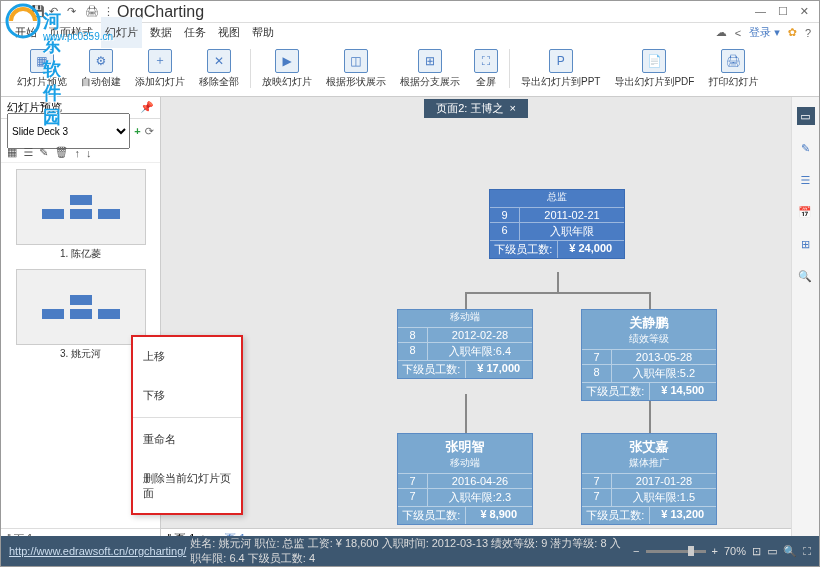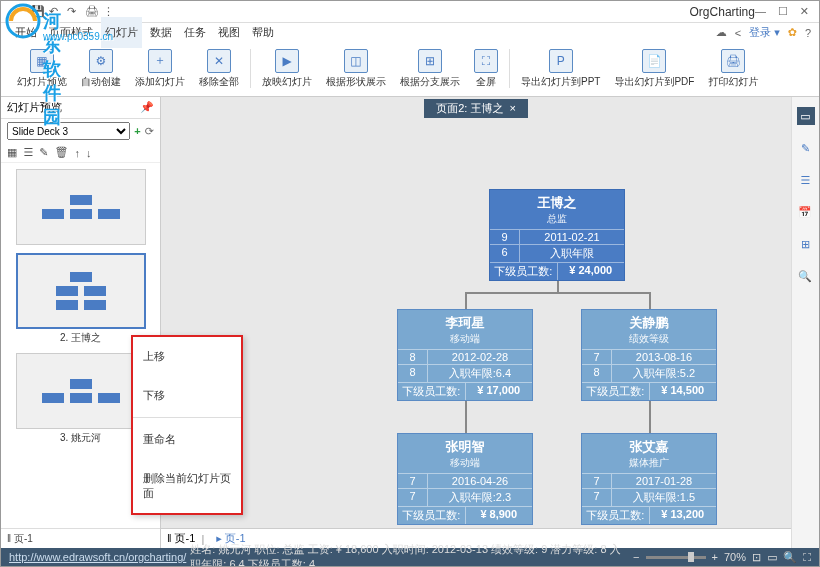--- a/index.html
+++ b/index.html
@@ -2,21 +2,21 @@
 <html><head>
 <meta charset="utf-8">
 <style>
 * { margin: 0; padding: 0; box-sizing: border-box; font-family: "Microsoft YaHei", sans-serif; font-size: 11px; }
 body { width: 820px; height: 567px; background: #fff; position: relative; overflow: hidden; border: 1px solid #999; }
 
 
 .titlebar { height: 22px; background: #fff; display: flex; align-items: center; border-bottom: 1px solid #ddd; }
 .titlebar .qat { display: flex; gap: 4px; padding-left: 30px; }
 .titlebar .qat span { width: 14px; height: 14px; display: inline-block; color: #555; }
-.titlebar .title { flex: 1; text-align: right; color: #333; font-size: 12px; }
+.titlebar .title { flex: 1; text-align: left; color: #333; font-size: 16px; }
 .titlebar .winbtns { display: flex; gap: 12px; padding-right: 10px; color: #666; }
 
 
 .watermark { position: absolute; top: 2px; left: 4px; z-index: 100; pointer-events: none; }
 .watermark .logo { font-size: 28px; font-weight: bold; }
 .watermark .wm-text { color: #1aa0e6; font-weight: bold; font-size: 18px; position: absolute; top: 6px; left: 38px; letter-spacing: 1px; text-shadow: 1px 1px 0 #fff; }
 .watermark .wm-url { color: #1aa0e6; font-size: 10px; position: absolute; top: 28px; left: 38px; text-shadow: 1px 1px 0 #fff; }
 
 
 .menubar { height: 18px; display: flex; gap: 4px; padding-left: 10px; align-items: center; color: #333; font-size: 11px; }
@@ -33,21 +33,21 @@
 .ribbon-sep { width: 1px; background: #ddd; margin: 4px 3px; }
 
 
 .main { display: flex; height: calc(100% - 22px - 18px - 56px - 18px); }
 
 
 .sidebar { width: 160px; border-right: 1px solid #ccc; background: #fff; display: flex; flex-direction: column; }
 .sb-head { height: 22px; display: flex; align-items: center; padding: 0 6px; border-bottom: 1px solid #ddd; font-size: 11px; }
 .sb-head .pin { margin-left: auto; color: #666; }
 .sb-deck { height: 24px; display: flex; align-items: center; padding: 0 6px; gap: 4px; }
-.sb-deck select { flex: 1; font-size: 10px; height: 18px; }
+.sb-deck select { flex: 1; font-size: 10px; height: 36px; }
 .sb-deck .plus { color: #2a9d3f; font-weight: bold; }
 .sb-deck .refresh { color: #666; }
 .sb-tools { height: 20px; display: flex; gap: 6px; padding: 0 6px; align-items: center; color: #555; border-bottom: 1px solid #eee; }
 .sb-thumbs { flex: 1; overflow-y: auto; padding: 6px; }
 .thumb { margin-bottom: 8px; }
 .thumb-img { width: 130px; height: 76px; background: #f0f0f0; border: 1px solid #ccc; margin: 0 auto; position: relative; }
 .thumb.sel .thumb-img { border: 2px solid #4a7cc4; }
 .thumb-cap { text-align: center; font-size: 10px; margin-top: 2px; color: #333; }
 .mini-tree { position: absolute; inset: 0; display: flex; flex-direction: column; align-items: center; justify-content: center; gap: 4px; }
 .mini-node { width: 22px; height: 10px; background: #4a7cc4; }
@@ -79,21 +79,21 @@
 
 .righttb { width: 28px; background: #f4f4f4; border-left: 1px solid #ddd; display: flex; flex-direction: column; align-items: center; gap: 14px; padding-top: 10px; }
 .righttb .rb { width: 18px; height: 18px; color: #4a7cc4; display: flex; align-items: center; justify-content: center; }
 
 
 .ctxmenu { position: absolute; left: 130px; top: 334px; width: 112px; background: #fff; border: 2px solid #d22; z-index: 50; box-shadow: 2px 2px 6px rgba(0,0,0,0.2); }
 .ctxmenu .mi { padding: 12px 10px; font-size: 11px; color: #333; }
 .ctxmenu .sep { height: 1px; background: #ddd; margin: 2px 0; }
 
 
-.statusbar { height: 18px; background: #3d5770; color: #ddd; display: flex; align-items: center; font-size: 10px; padding: 0 8px; gap: 4px; position: absolute; bottom: 0; left: 0; right: 0; }
+.statusbar { height: 30px; background: #3d5770; color: #ddd; display: flex; align-items: center; font-size: 10px; padding: 0 8px; gap: 4px; position: absolute; bottom: 0; left: 0; right: 0; }
 .statusbar a { color: #cde; text-decoration: underline; }
 .statusbar .zoom { margin-left: auto; display: flex; align-items: center; gap: 6px; }
 .statusbar .slider { width: 60px; height: 3px; background: #888; position: relative; }
 .statusbar .slider .knob { width: 6px; height: 10px; background: #ccc; position: absolute; top: -4px; left: 42px; }
 </style>
 </head>
 <body>
 
 <div class="watermark">
   <svg class="logo" width="36" height="36" viewBox="0 0 36 36">
@@ -211,36 +211,21 @@
         <div class="thumb-img">
             <div class="mini-tree">
               <div class="mini-node"></div>
               <div class="mini-row">
                 <div class="mini-node"></div>
                 <div class="mini-node"></div>
                 <div class="mini-node"></div>
               </div>
             </div>
           </div>
-      </div>
-      <div class="thumb sel">
-        <div class="thumb-img">
-            <div class="mini-tree">
-              <div class="mini-node"></div>
-              <div class="mini-row">
-                <div class="mini-node"></div>
-                <div class="mini-node"></div>
-              </div>
-              <div class="mini-row">
-                <div class="mini-node"></div>
-                <div class="mini-node"></div>
-              </div>
-            </div>
-          </div>
-        <div class="thumb-cap">2. 王博之</div>
+        <div class="thumb-cap">1. 陈亿菱</div>
       </div>
       <div class="thumb">
         <div class="thumb-img">
             <div class="mini-tree">
               <div class="mini-node"></div>
               <div class="mini-row">
                 <div class="mini-node"></div>
                 <div class="mini-node"></div>
                 <div class="mini-node"></div>
               </div>
@@ -264,58 +249,56 @@
       <div class="connector" style="left:396px; top:153px; width:2px; height:20px;"></div>
       <div class="connector" style="left:304px; top:173px; width:186px; height:2px;"></div>
       <div class="connector" style="left:304px; top:173px; width:2px; height:17px;"></div>
       <div class="connector" style="left:488px; top:173px; width:2px; height:17px;"></div>
       <div class="connector" style="left:304px; top:275px; width:2px; height:24px;"></div>
       <div class="connector" style="left:488px; top:275px; width:2px; height:24px;"></div>
       <div class="connector" style="left:304px; top:297px; width:2px; height:17px;"></div>
       <div class="connector" style="left:488px; top:297px; width:2px; height:17px;"></div>
 
       <div class="node root" style="left:328px; top:70px;">
-        <div class="nname">王博之</div>
         <div class="nrole">总监</div>
         <div class="nrow">
             <div class="c1">9</div>
             <div class="c2">2011-02-21</div>
           </div>
         <div class="nrow">
             <div class="c1">6</div>
             <div class="c2">入职年限</div>
           </div>
         <div class="nrow2">
             <div class="h1">下级员工数:</div>
             <div class="h2">¥ 24,000</div>
           </div>
       </div>
 
       <div class="node" style="left:236px; top:190px;">
-        <div class="nname">李珂星</div>
           <div class="nrole">移动端</div>
         <div class="nrow">
             <div class="c1">8</div>
             <div class="c2">2012-02-28</div>
           </div>
         <div class="nrow">
             <div class="c1">8</div>
             <div class="c2">入职年限:6.4</div>
           </div>
         <div class="nrow2">
             <div class="h1">下级员工数:</div>
             <div class="h2">¥ 17,000</div>
           </div>
       </div>
       <div class="node" style="left:420px; top:190px;">
         <div class="nname">关静鹏</div>
           <div class="nrole">绩效等级</div>
         <div class="nrow">
             <div class="c1">7</div>
-            <div class="c2">2013-08-16</div>
+            <div class="c2">2013-05-28</div>
           </div>
         <div class="nrow">
             <div class="c1">8</div>
             <div class="c2">入职年限:5.2</div>
           </div>
         <div class="nrow2">
             <div class="h1">下级员工数:</div>
             <div class="h2">¥ 14,500</div>
           </div>
       </div>

